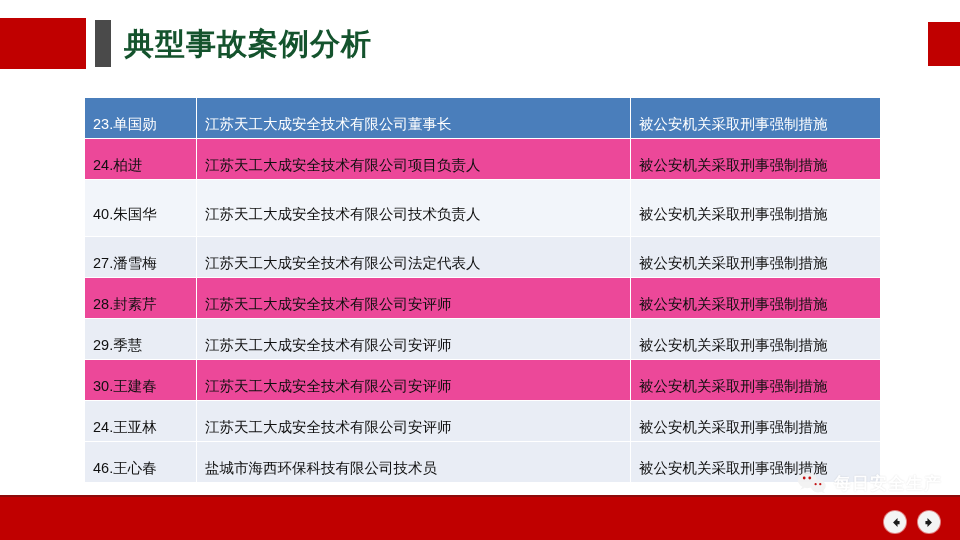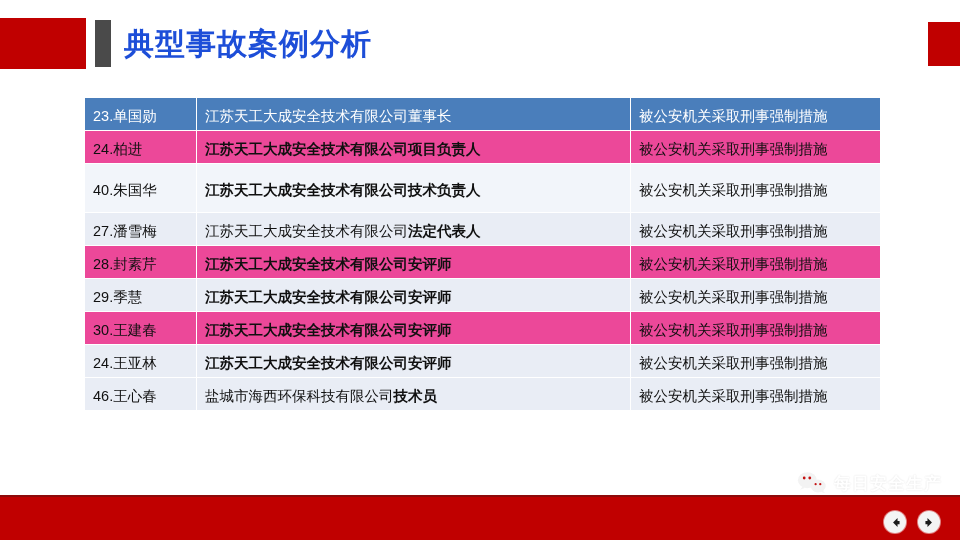--- a/index.html
+++ b/index.html
@@ -45,21 +45,21 @@
     width: 32px;
     height: 44px;
     background: #c00000;
   }
   .slide-title {
     position: absolute;
     left: 124px;
     top: 22px;
     font-size: 30px;
     font-weight: bold;
-    color: #1d4ed8;
+    color: #14532d;
     letter-spacing: 1px;
     line-height: 44px;
     white-space: nowrap;
   }
 
   
   .tbl-wrap {
     position: absolute;
     left: 84px;
     top: 97px;
@@ -67,21 +67,21 @@
   }
   table.casualty-table {
     border-collapse: collapse;
     width: 100%;
     table-layout: fixed;
   }
   table.casualty-table td {
     border-left: 1px solid #ffffff;
     border-right: 1px solid #ffffff;
     border-bottom: 1px solid #ffffff;
-    padding: 6px 6px 2px 8px;
+    padding: 14px 6px 2px 8px;
     vertical-align: middle;
     font-size: 14.5px;
     color: #101010;
     line-height: 1.25;
     white-space: nowrap;
     overflow: hidden;
   }
   table.casualty-table tr:first-child td {
     border-top: 1px solid #ffffff;
   }
@@ -93,21 +93,21 @@
   tr.r-sel td   { background: #4a7ebb; color: #ffffff; }
   tr.r-dark td  { background: #ec4899; }
   tr.r-light td { background: #e9edf5; }
   tr.r-pale td  { background: #f2f5fa; }
 
   tr.r-sel td.cell-name,
   tr.r-sel td.cell-role,
   tr.r-sel td.cell-meas { color: #ffffff; }
 
   td.cell-name { font-size: 14px; }
-  .bold { font-weight: bold; }
+  .bold { font-weight: normal; }
 
   .tall-a td { height: 40px; }
   .tall-b td { height: 46px; }
   .norm td   { height: 24px; }
 
   
   .footer-red {
     position: absolute;
     left: 0;
     bottom: 0;

